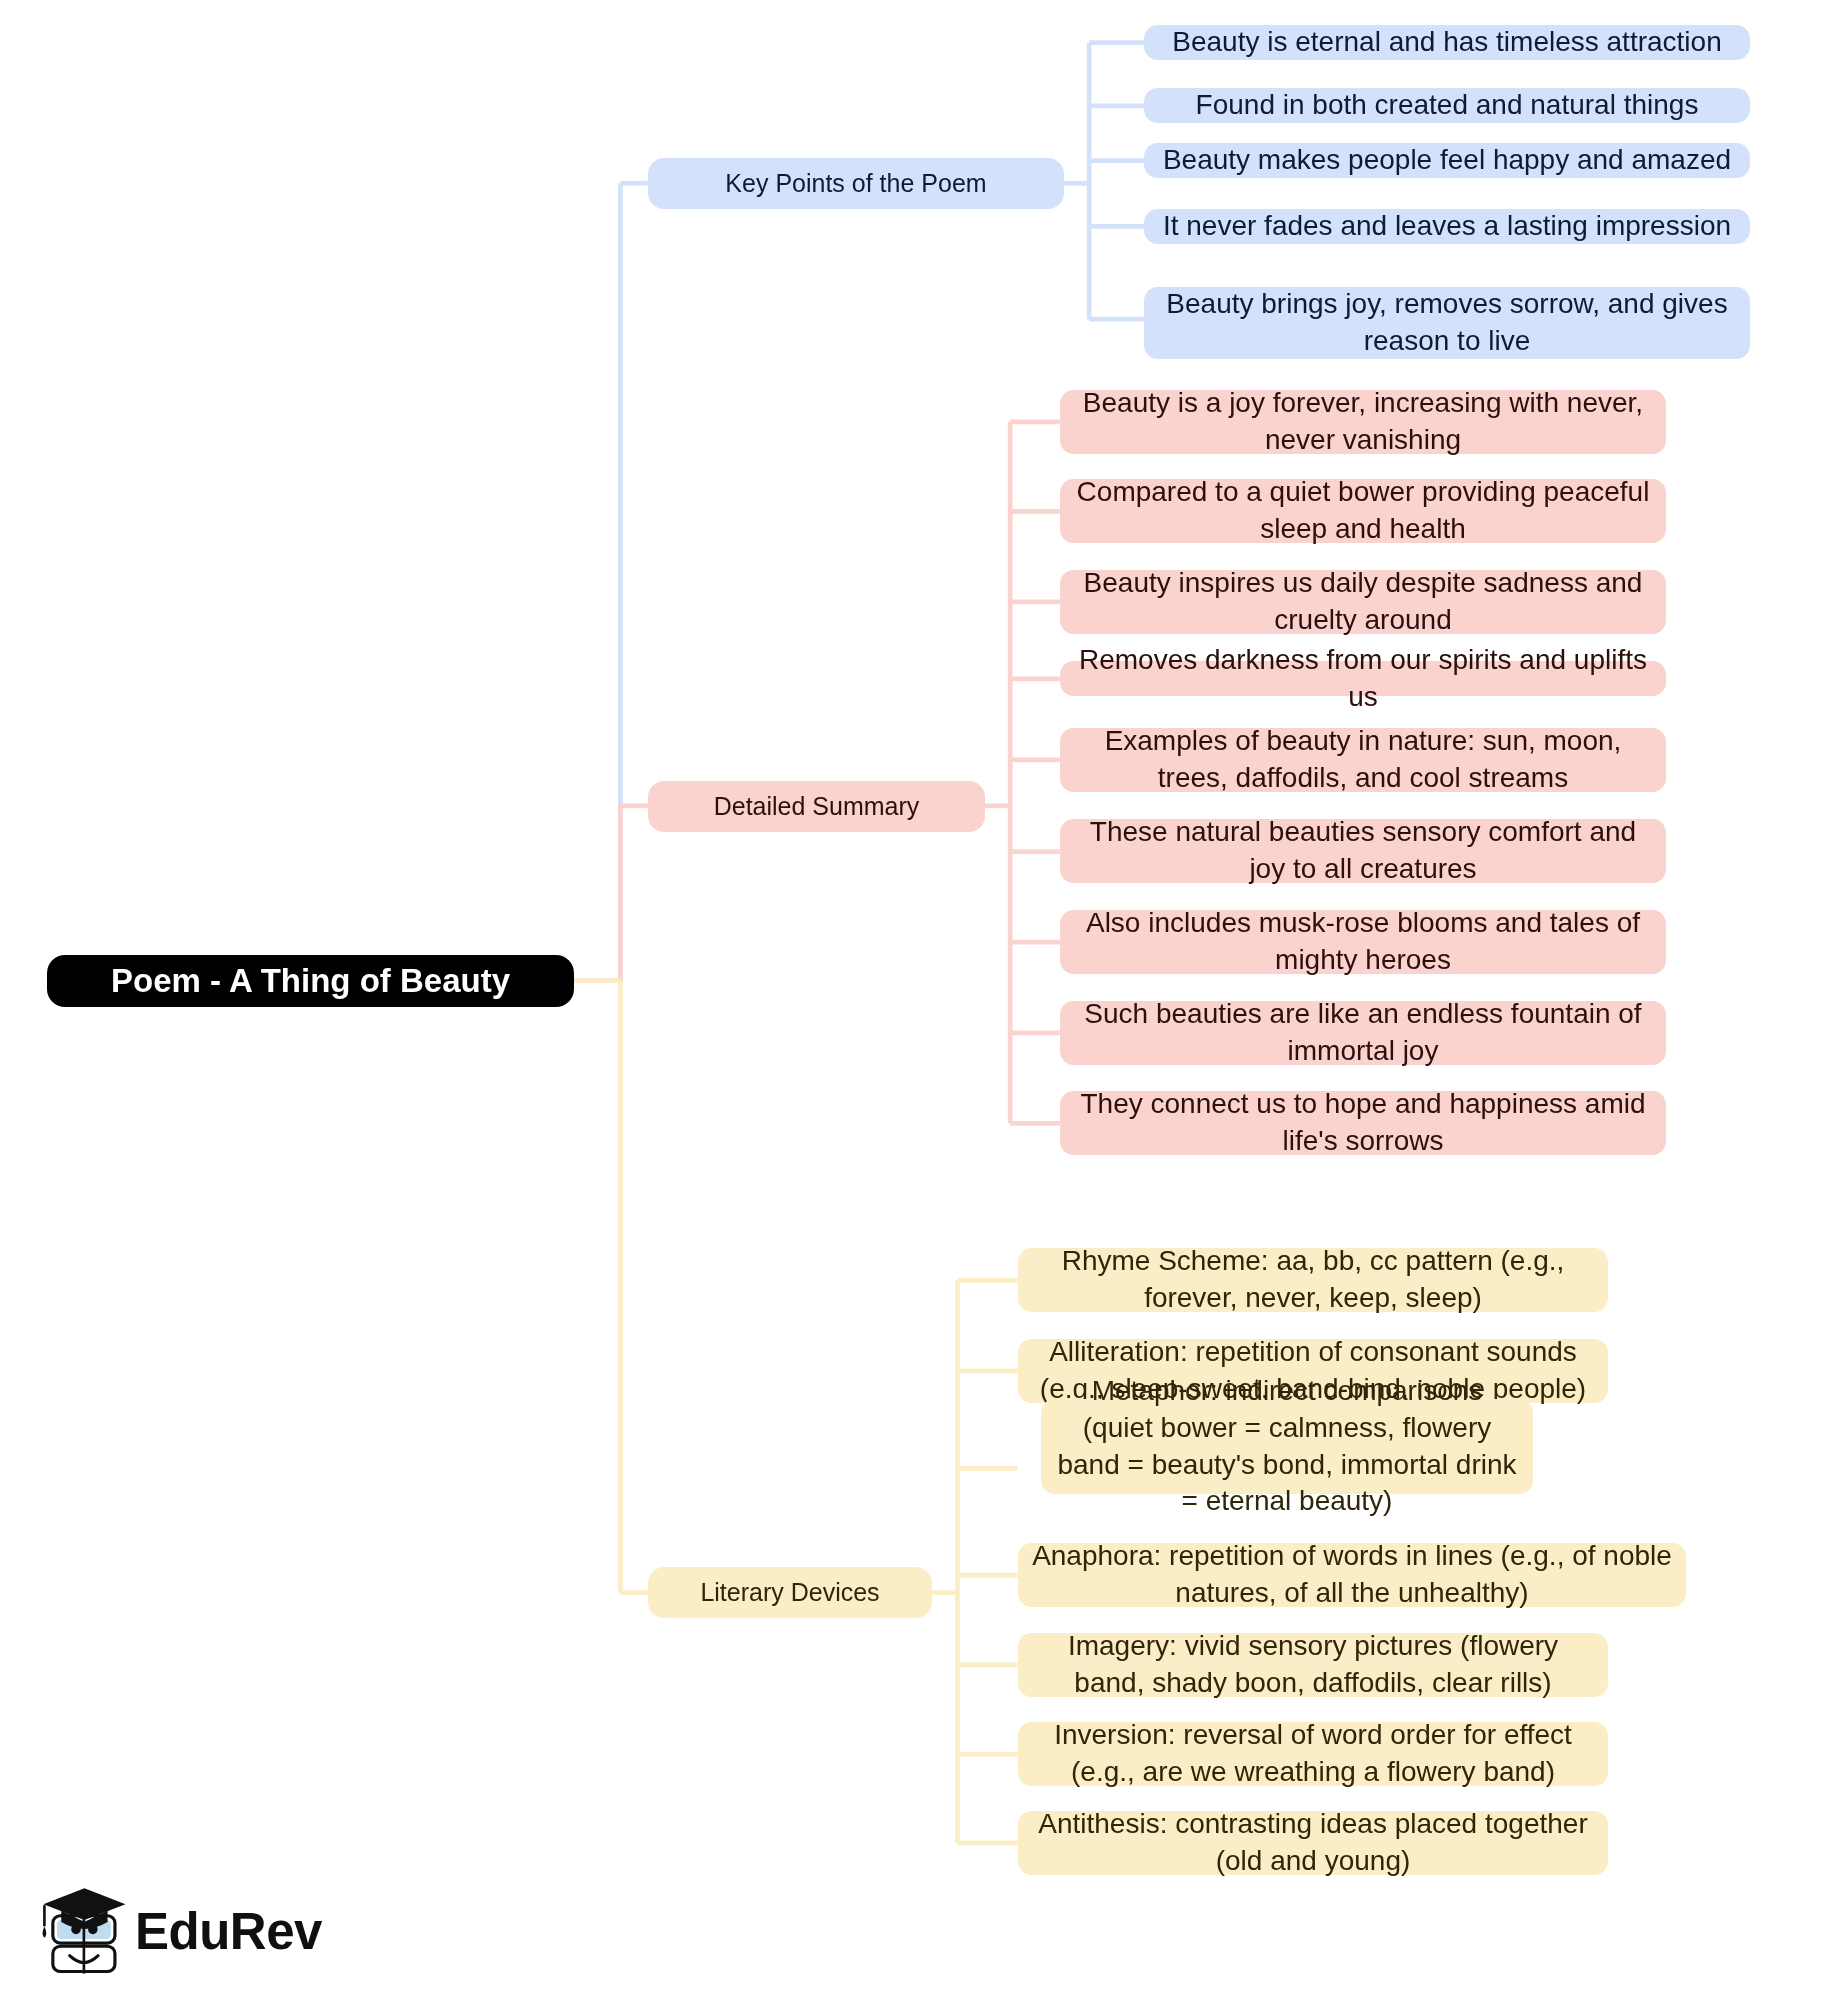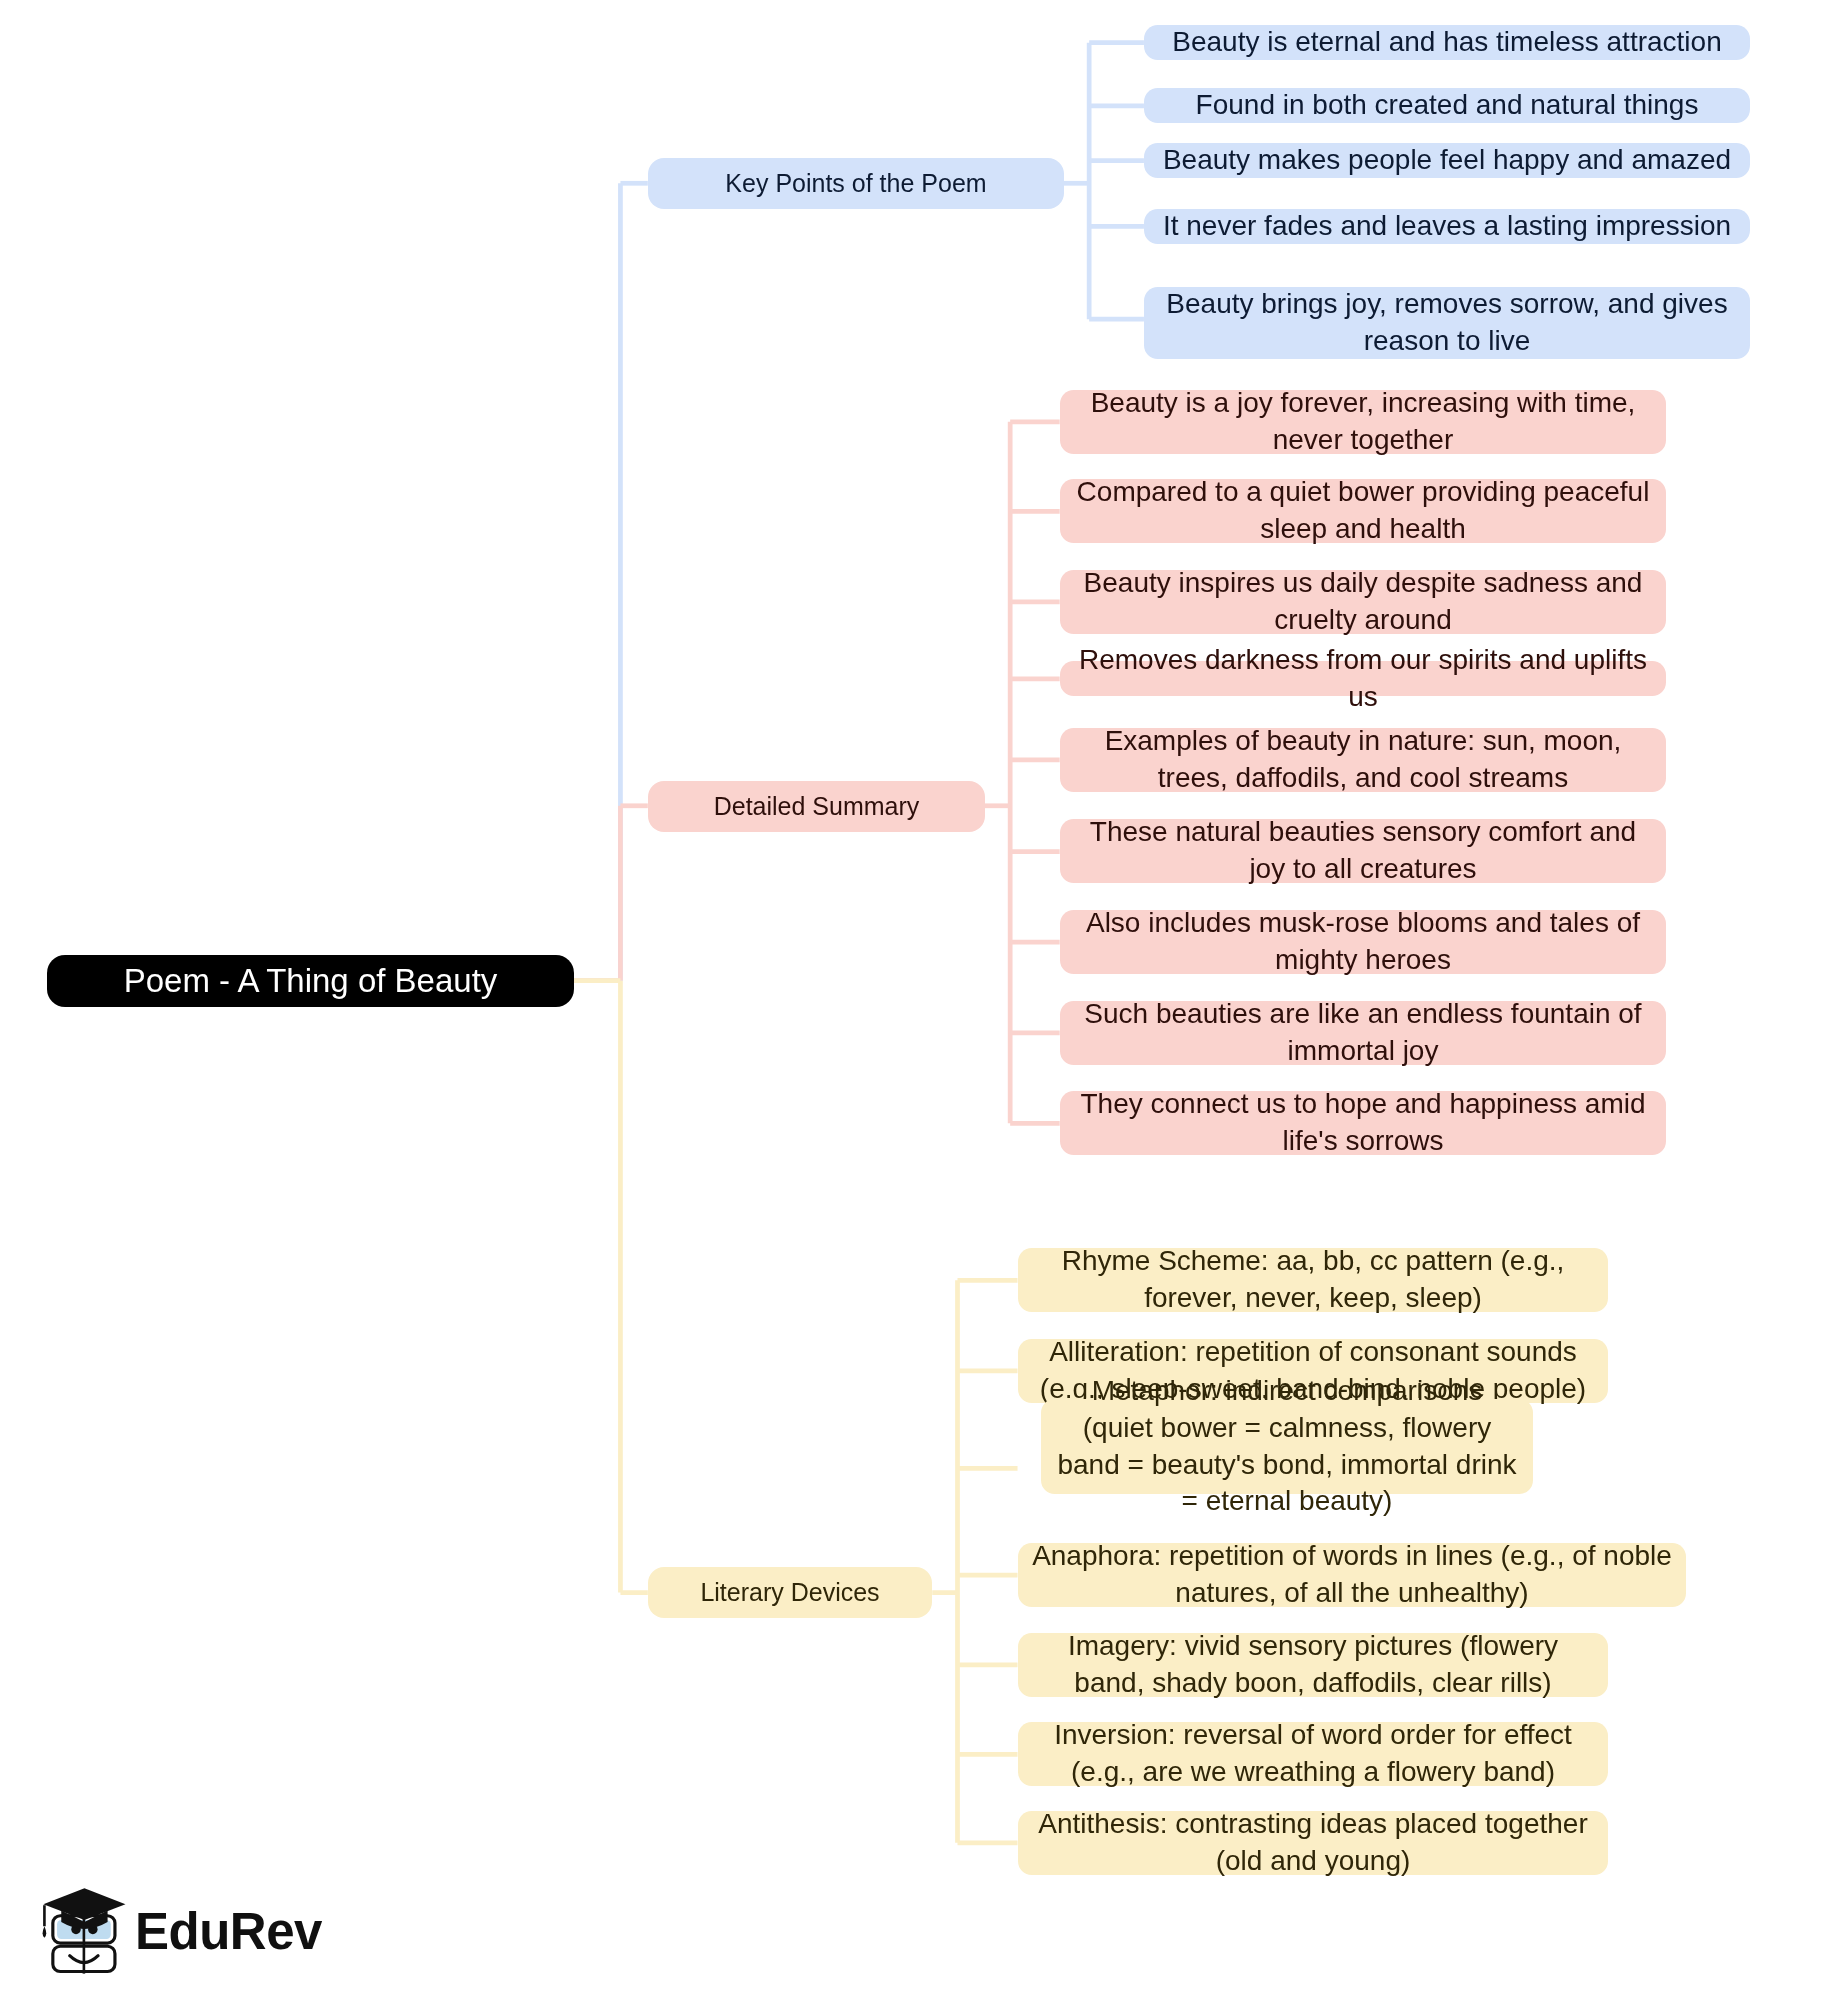--- a/index.html
+++ b/index.html
@@ -32,21 +32,21 @@
     align-items: center;
     justify-content: center;
     text-align: center;
     line-height: 1.32;
     border-radius: 13.7px;
   }
   .node-root {
     background: #000000;
     color: #ffffff;
     font-size: 33px;
-    font-weight: normal;
+    font-weight: bold;
     border-radius: 18px;
     padding: 0 18px;
   }
   .node-branch {
     font-size: 25px;
     font-weight: normal;
     border-radius: 16px;
     padding: 0 13.7px;
   }
   .branch-blue  { background: #d3e2fa; color: #0d1b33; }
@@ -148,21 +148,21 @@
       <div class="node node-leaf leaf-blue" style="left: 1144px; top: 209px; width: 606px; height: 35px;">
         <span>It never fades and leaves a lasting impression</span>
       </div>
       <div class="node node-leaf leaf-blue" style="left: 1144px; top: 287px; width: 606px; height: 72px;">
         <span>Beauty brings joy, removes sorrow, and gives reason to live</span>
       </div>
       <div class="node node-branch branch-pink" style="left: 648px; top: 781px; width: 337px; height: 51px;">
         <span>Detailed Summary</span>
       </div>
       <div class="node node-leaf leaf-pink" style="left: 1060px; top: 390px; width: 606px; height: 64px;">
-        <span>Beauty is a joy forever, increasing with time, never together</span>
+        <span>Beauty is a joy forever, increasing with never, never vanishing</span>
       </div>
       <div class="node node-leaf leaf-pink" style="left: 1060px; top: 479px; width: 606px; height: 64px;">
         <span>Compared to a quiet bower providing peaceful sleep and health</span>
       </div>
       <div class="node node-leaf leaf-pink" style="left: 1060px; top: 570px; width: 606px; height: 64px;">
         <span>Beauty inspires us daily despite sadness and cruelty around</span>
       </div>
       <div class="node node-leaf leaf-pink" style="left: 1060px; top: 661px; width: 606px; height: 35px;">
         <span>Removes darkness from our spirits and uplifts us</span>
       </div>

